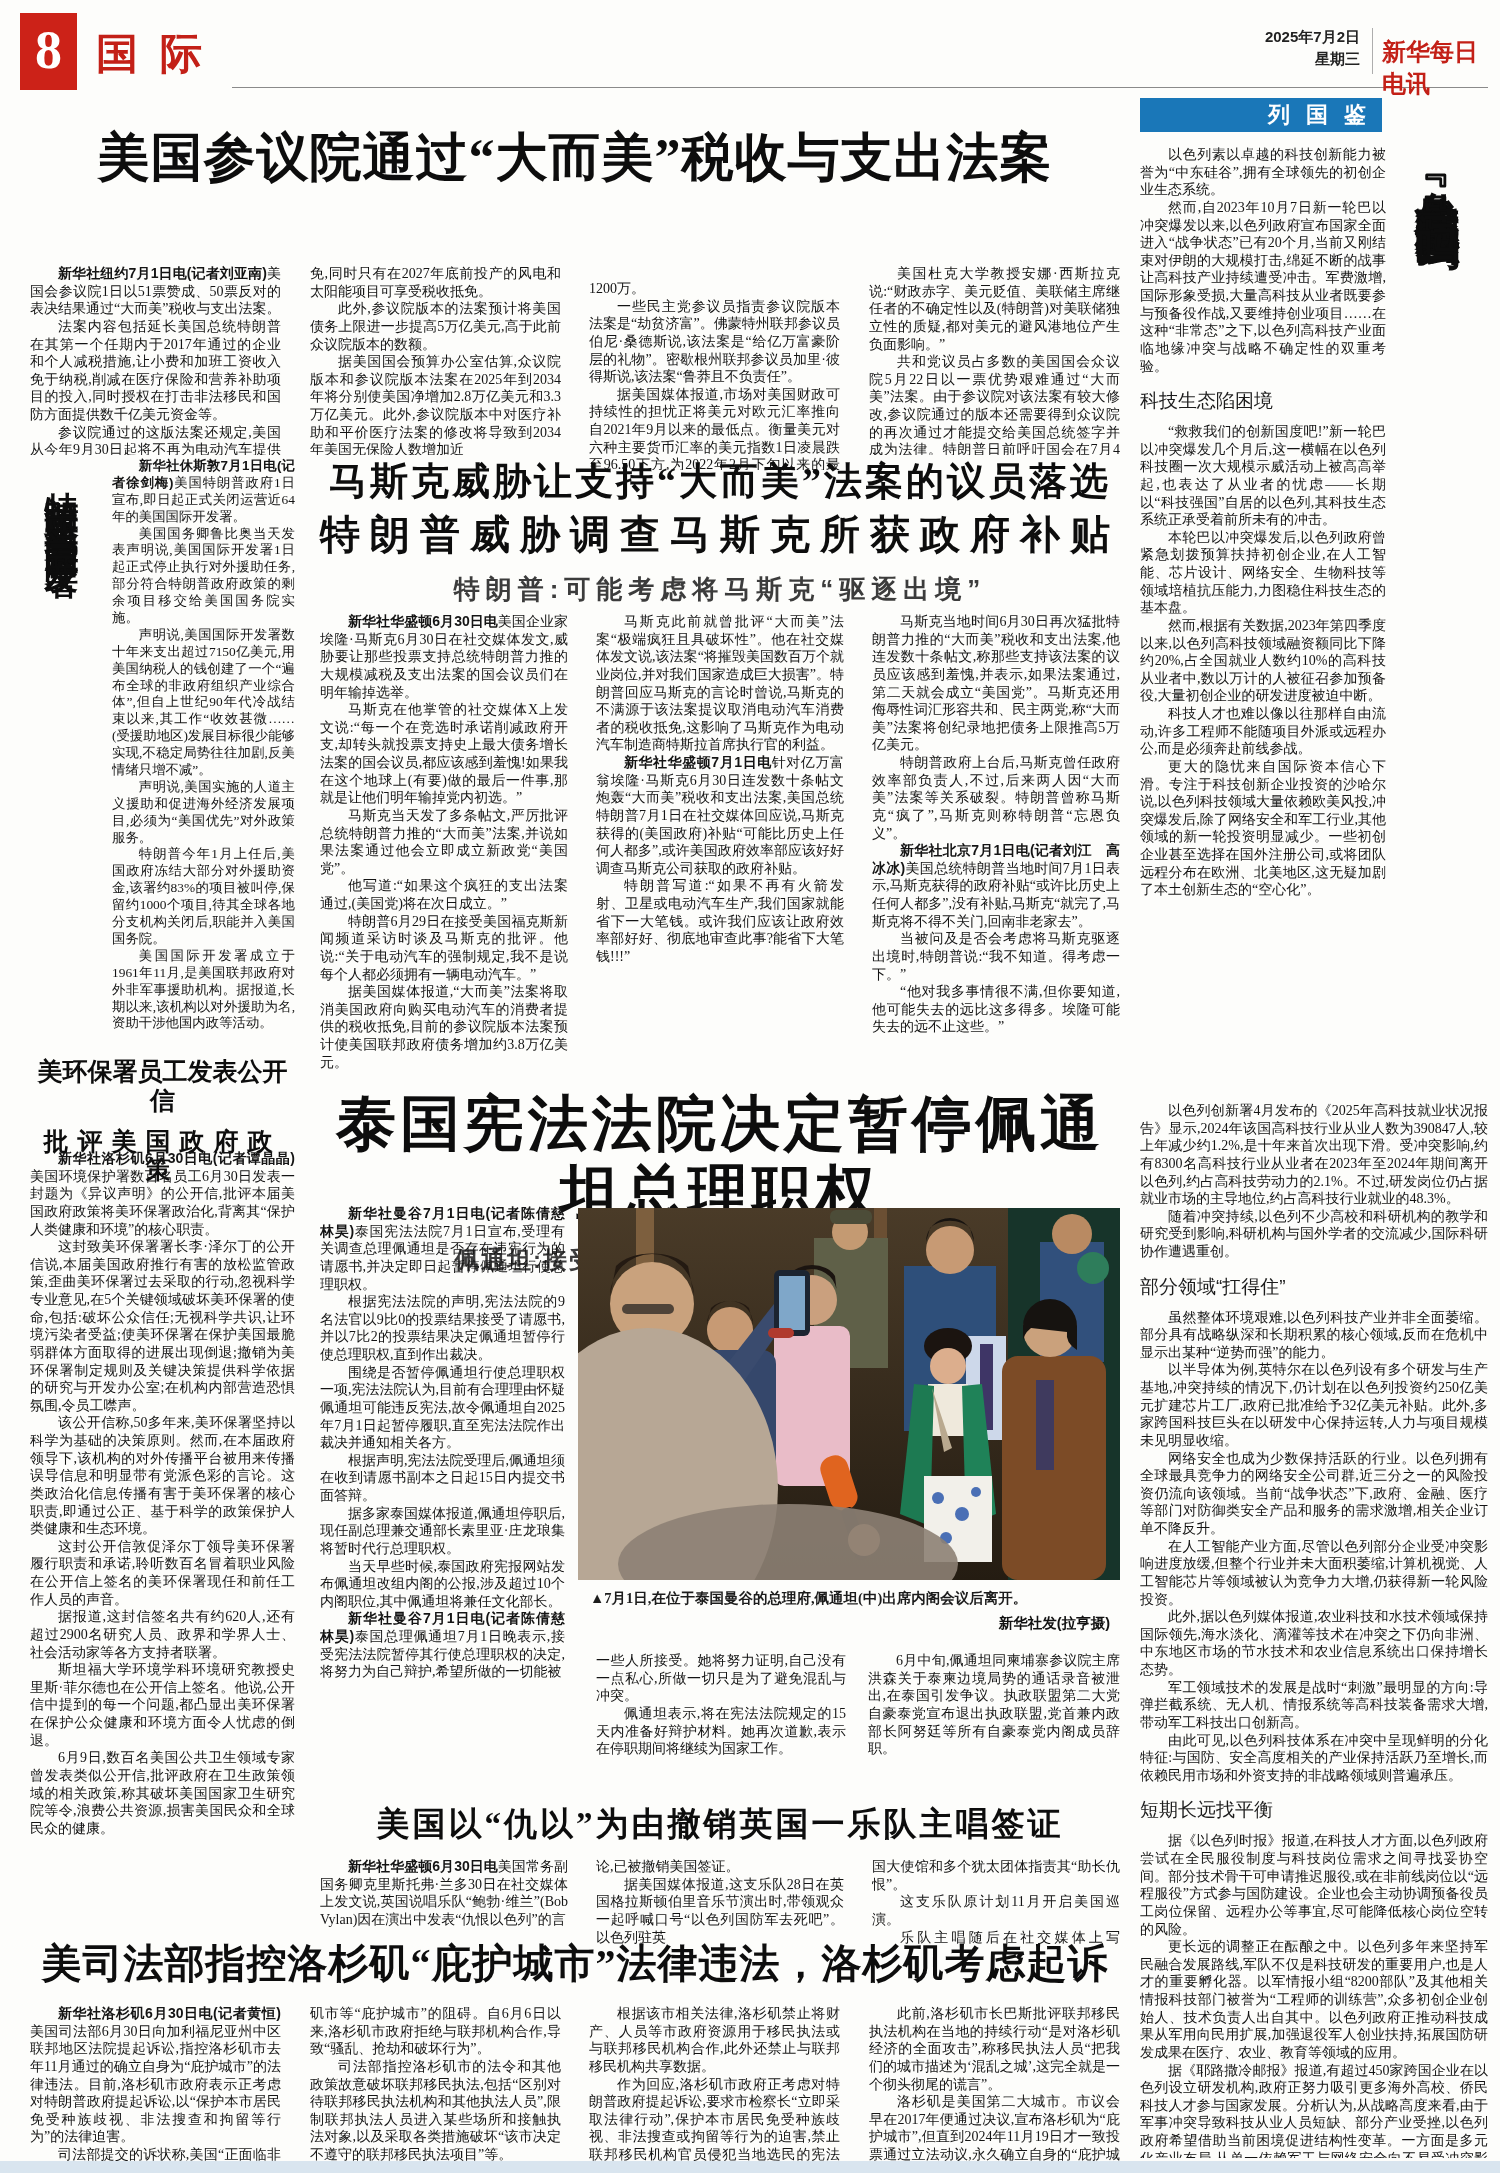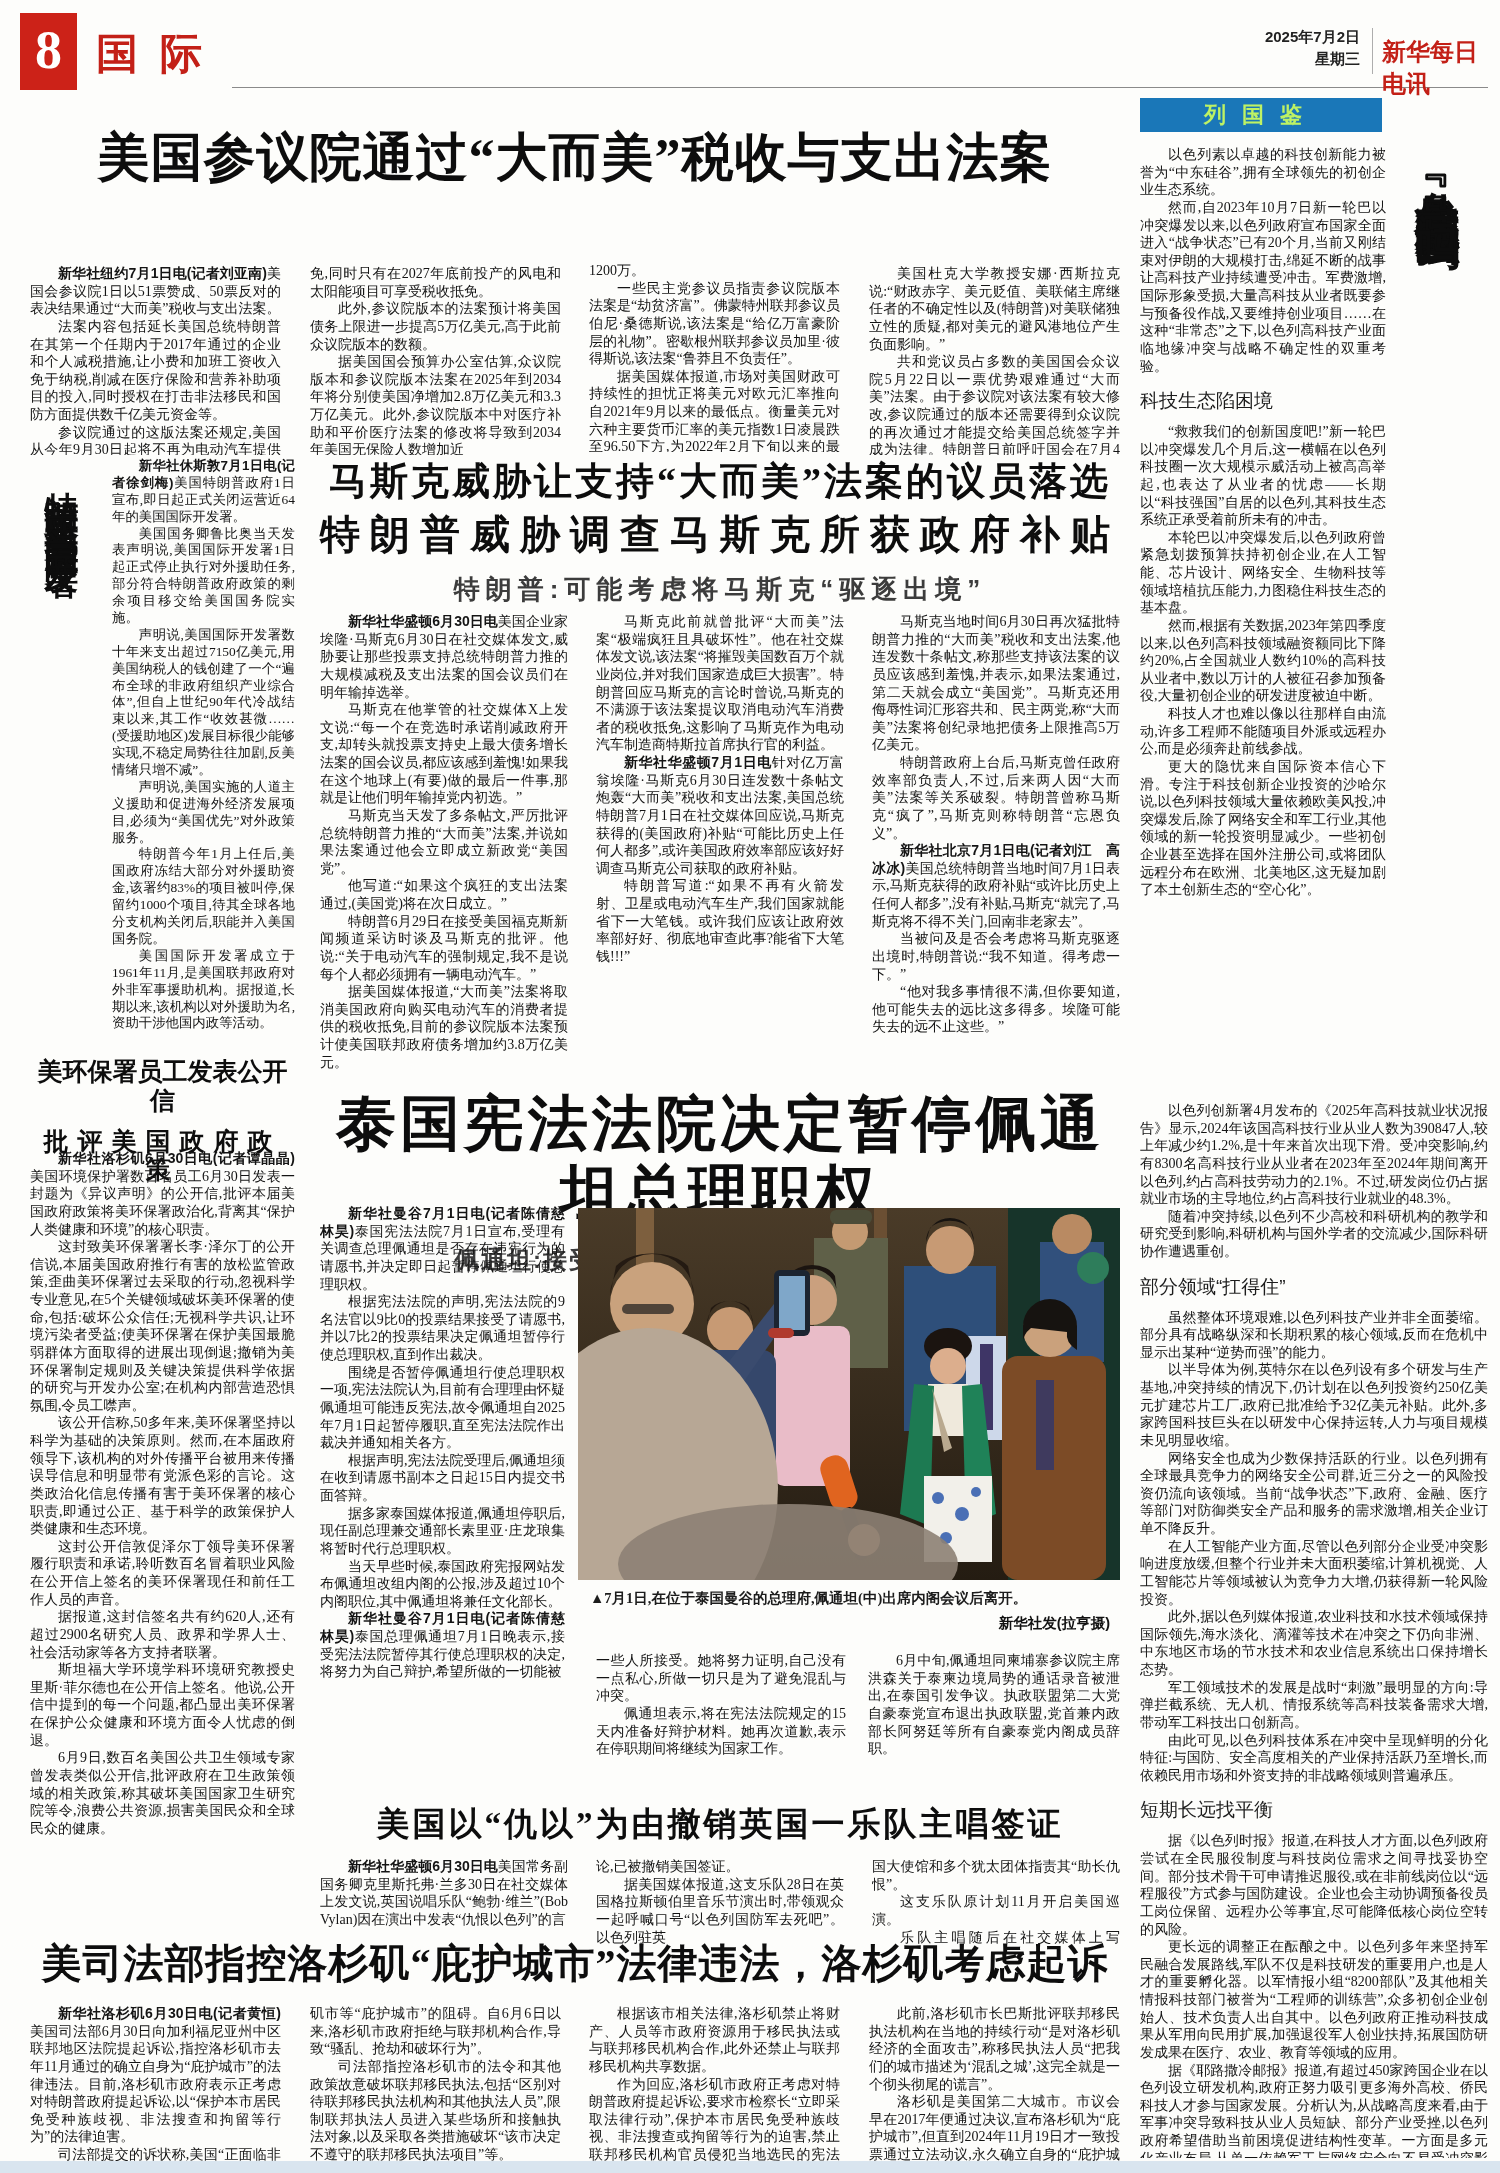--- a/index.html
+++ b/index.html
@@ -22,21 +22,21 @@
   .bodycol{font-size:14px;line-height:1.26;text-align:justify;overflow:hidden;color:#141414;}
   .body-sm{font-size:13.4px;line-height:1.26;}
   .bodycol p.para{margin:0;text-indent:2em;}
   .bodycol p.noind{text-indent:0;}
   .byline{font-family:"Liberation Sans","DejaVu Sans",sans-serif;font-weight:700;}
   .colsub{text-indent:0 !important;text-align:left;font-family:"Liberation Sans","DejaVu Sans",sans-serif;
           font-weight:400;font-size:19px;margin:14px 0 10px !important;color:#1c1c1c;}
   
   .vert{writing-mode:vertical-rl;text-orientation:upright;font-weight:900;color:#0d0d0d;}
   
-  .gj-box{background:#1a77b8;color:#bef264;text-align:center;font-family:"Liberation Sans","DejaVu Sans",sans-serif;
+  .gj-box{background:#1a77b8;color:#ffffff;text-align:right;font-family:"Liberation Sans","DejaVu Sans",sans-serif;
           font-weight:700;letter-spacing:16px;}
   
   .photo-frame{background:#2b241a;overflow:hidden;}
   .caption{font-size:14.5px;line-height:1.5;color:#1c1c1c;font-weight:700;}
   .credit{font-family:"Liberation Sans","DejaVu Sans",sans-serif;font-weight:700;font-size:14.5px;text-align:right;}
   .strip{background:#d9e5ef;}
 </style>
 </head>
 <body>
 
@@ -57,21 +57,21 @@
     <div class="abs bodycol" style="left:0;top:165px;width:251px;height:190px;">
         <p class="para"><b class="byline">新华社纽约7月1日电(记者刘亚南)</b>美国会参议院1日以51票赞成、50票反对的表决结果通过“大而美”税收与支出法案。</p>
         <p class="para">法案内容包括延长美国总统特朗普在其第一个任期内于2017年通过的企业和个人减税措施,让小费和加班工资收入免于纳税,削减在医疗保险和营养补助项目的投入,同时授权在打击非法移民和国防方面提供数千亿美元资金等。</p>
         <p class="para">参议院通过的这版法案还规定,美国从今年9月30日起将不再为电动汽车提供税收抵</p>
       </div>
     <div class="abs bodycol" style="left:280px;top:165px;width:251px;height:190px;">
         <p class="para noind">免,同时只有在2027年底前投产的风电和太阳能项目可享受税收抵免。</p>
         <p class="para">此外,参议院版本的法案预计将美国债务上限进一步提高5万亿美元,高于此前众议院版本的数额。</p>
         <p class="para">据美国国会预算办公室估算,众议院版本和参议院版本法案在2025年到2034年将分别使美国净增加2.8万亿美元和3.3万亿美元。此外,参议院版本中对医疗补助和平价医疗法案的修改将导致到2034年美国无保险人数增加近</p>
       </div>
-    <div class="abs bodycol" style="left:559px;top:162px;width:251px;height:190px;">
+    <div class="abs bodycol" style="left:559px;top:180px;width:251px;height:190px;">
         <p class="para noind">1200万。</p>
         <p class="para">一些民主党参议员指责参议院版本法案是“劫贫济富”。佛蒙特州联邦参议员伯尼·桑德斯说,该法案是“给亿万富豪阶层的礼物”。密歇根州联邦参议员加里·彼得斯说,该法案“鲁莽且不负责任”。</p>
         <p class="para">据美国媒体报道,市场对美国财政可持续性的担忧正将美元对欧元汇率推向自2021年9月以来的最低点。衡量美元对六种主要货币汇率的美元指数1日凌晨跌至96.50下方,为2022年2月下旬以来的最低水平。</p>
       </div>
     <div class="abs bodycol" style="left:839px;top:165px;width:251px;height:190px;">
         <p class="para">美国杜克大学教授安娜·西斯拉克说:“财政赤字、美元贬值、美联储主席继任者的不确定性以及(特朗普)对美联储独立性的质疑,都对美元的避风港地位产生负面影响。”</p>
         <p class="para">共和党议员占多数的美国国会众议院5月22日以一票优势艰难通过“大而美”法案。由于参议院对该法案有较大修改,参议院通过的版本还需要得到众议院的再次通过才能提交给美国总统签字并成为法律。特朗普日前呼吁国会在7月4日前通过这一法案。</p>
       </div>
   </div>
 

